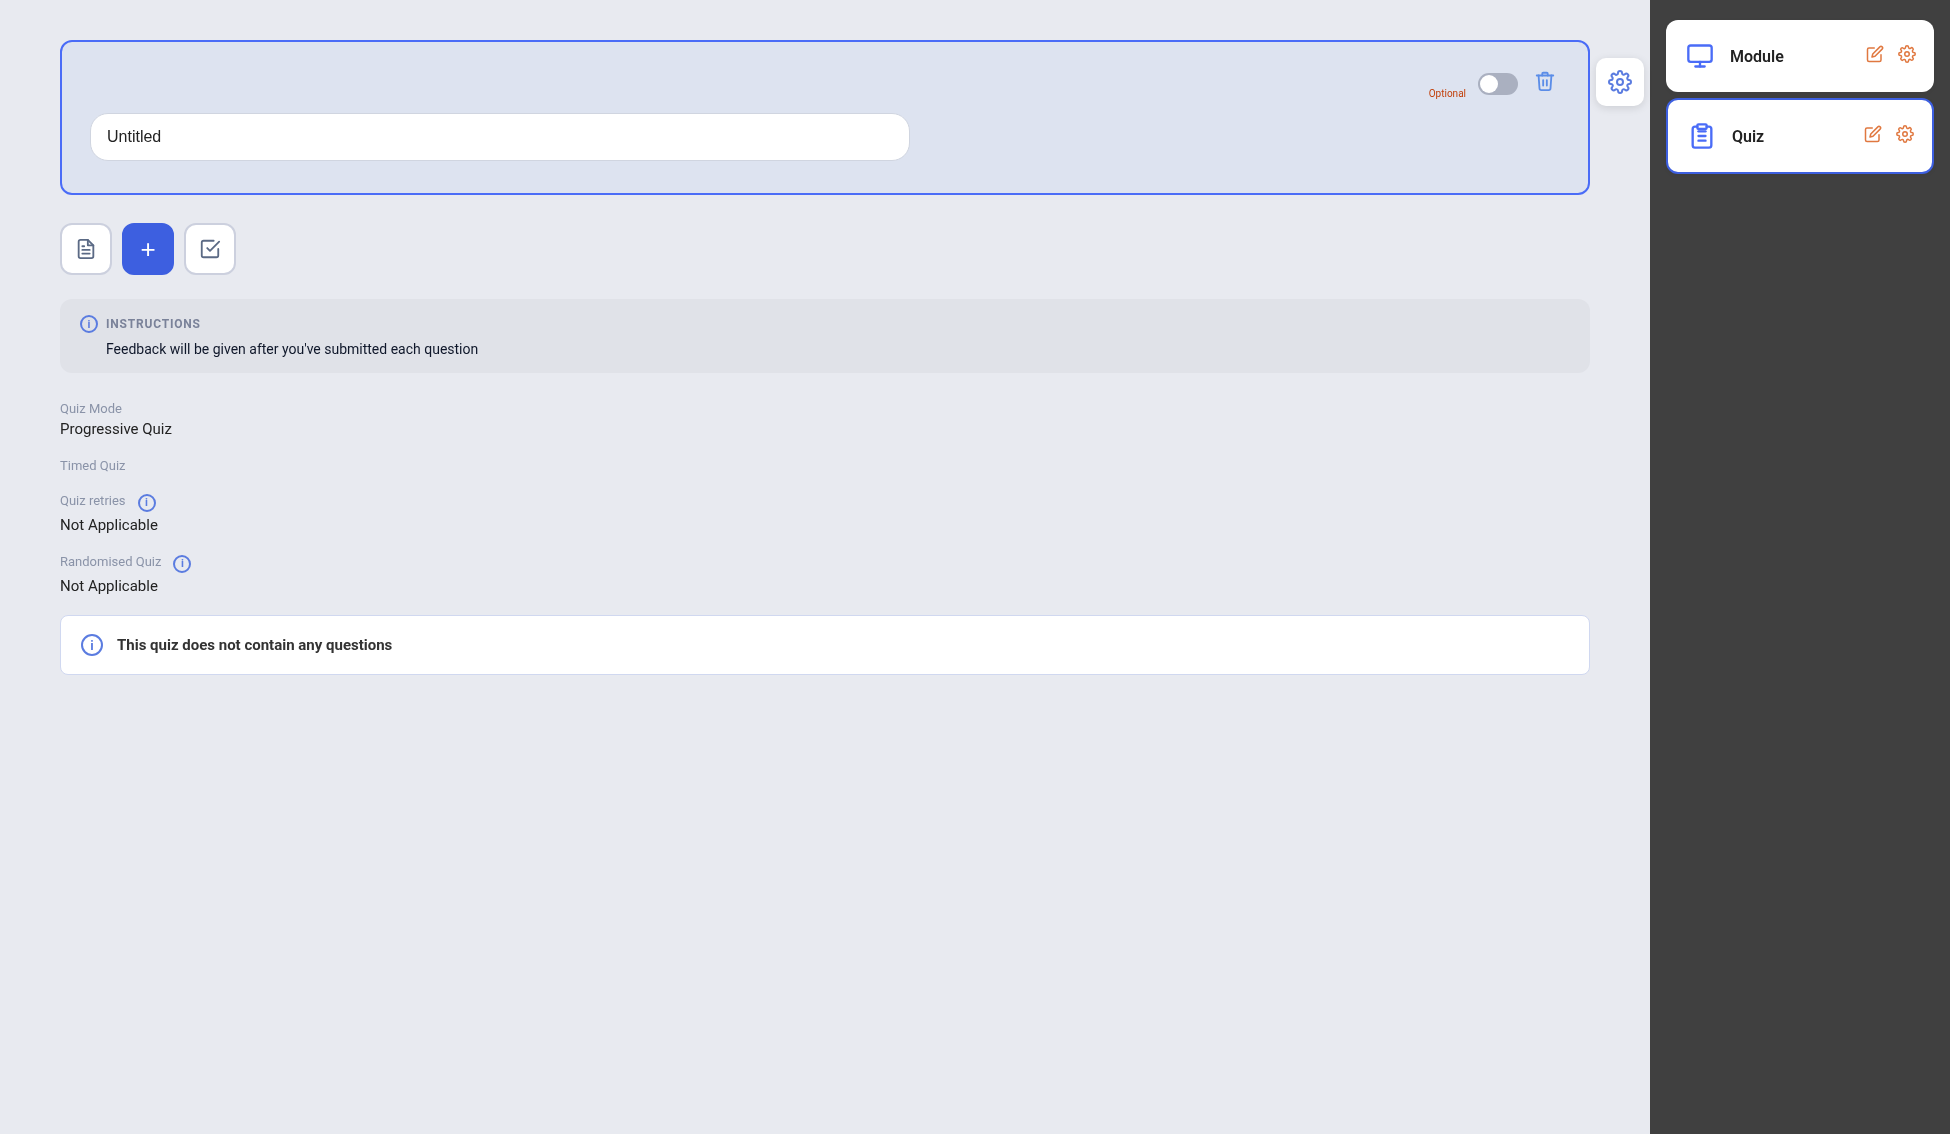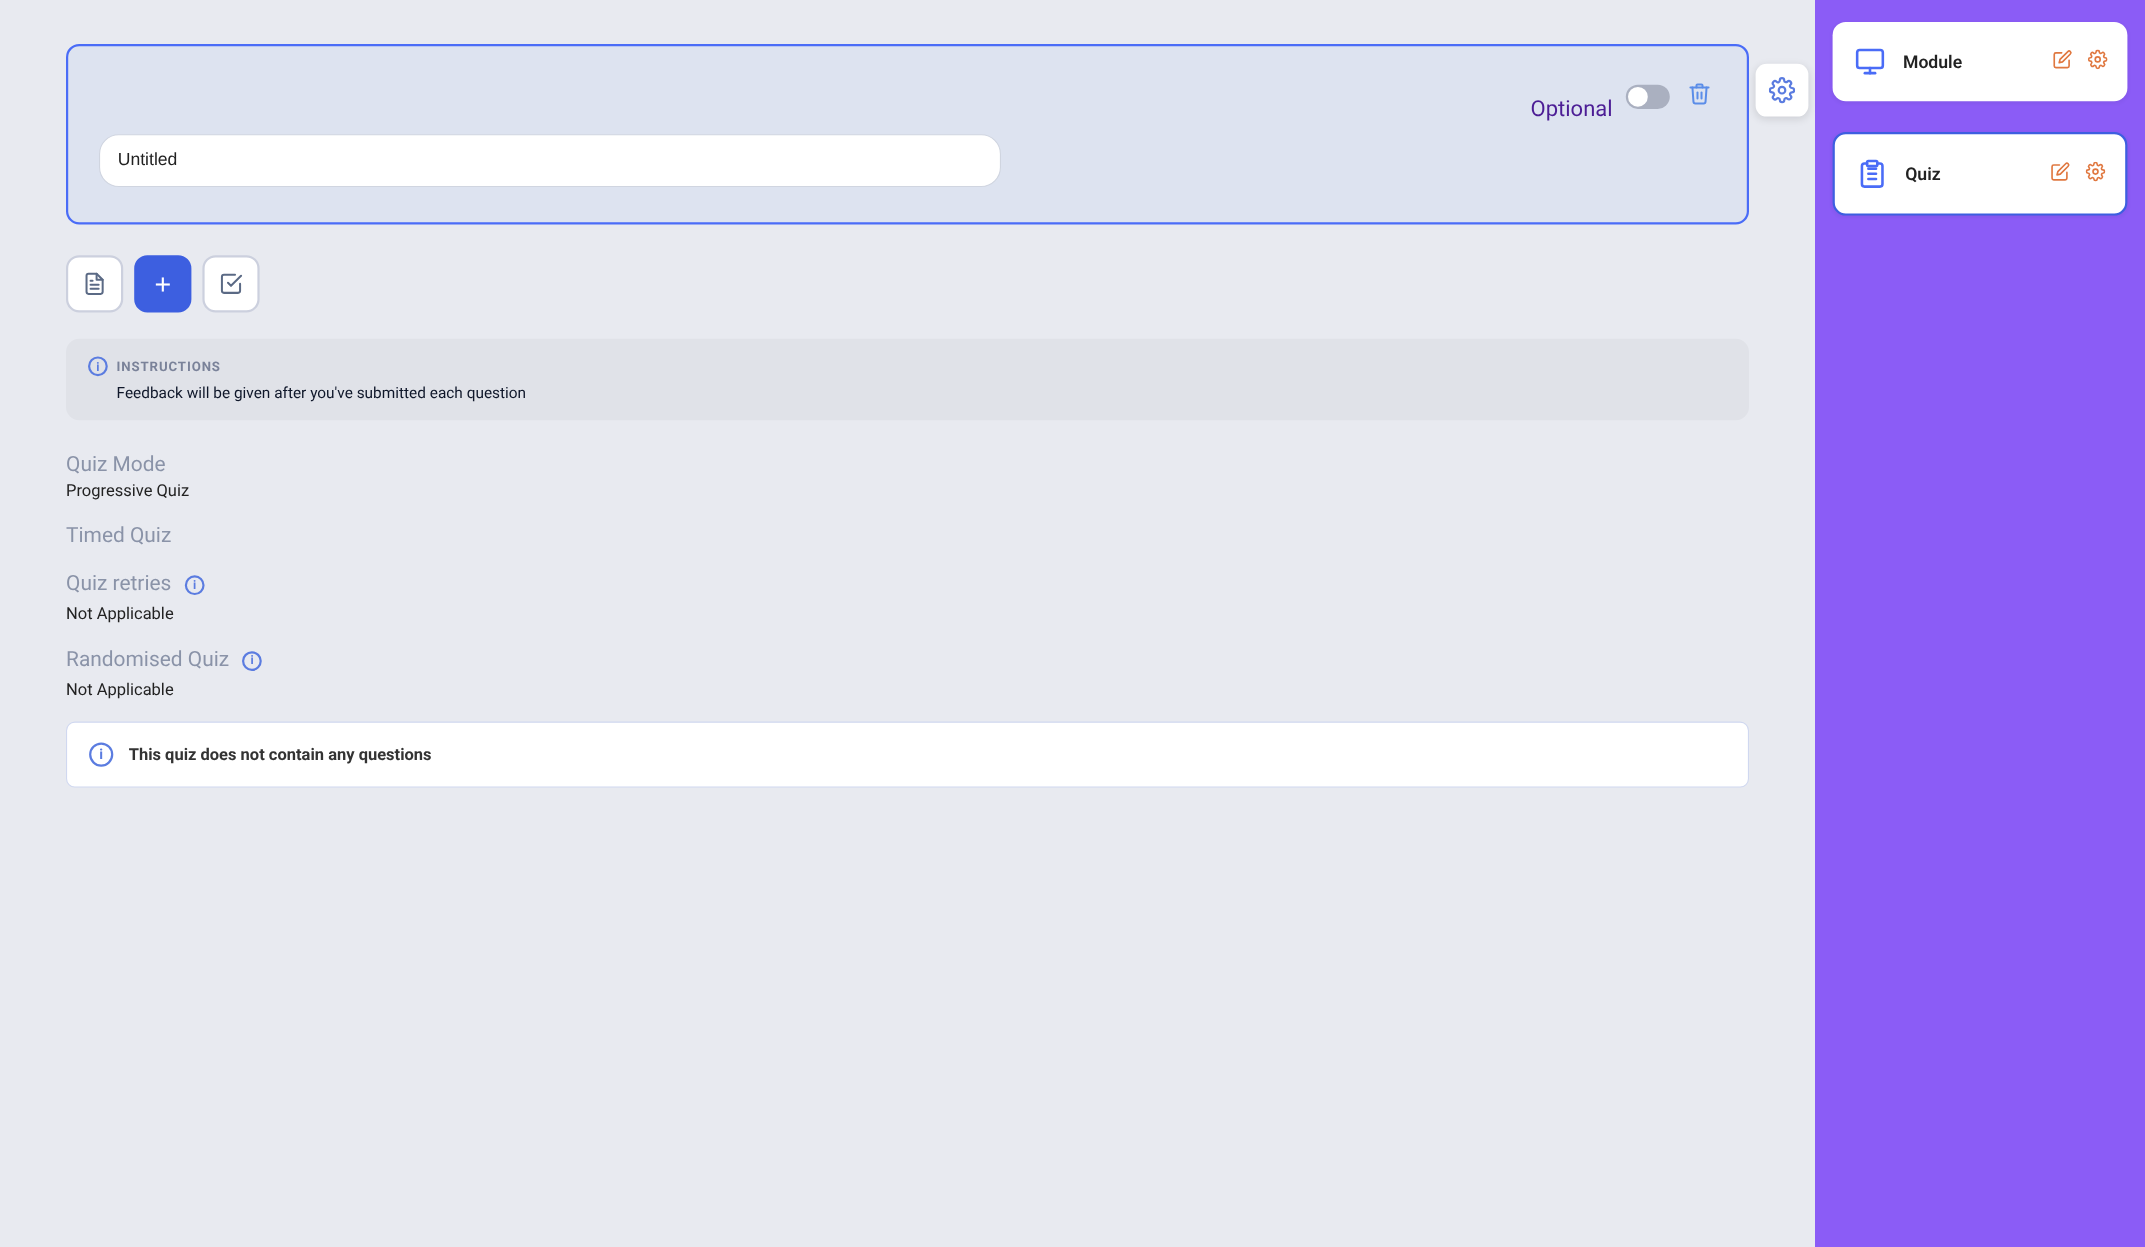--- a/index.html
+++ b/index.html
@@ -28,22 +28,22 @@
 
     .quiz-card-top {
       display: flex;
       justify-content: flex-end;
       align-items: center;
       margin-bottom: 12px;
       gap: 12px;
     }
 
     .optional-label {
-      color: #4c1d95;
-      font-size: 20px;
+      color: #c2410c;
+      font-size: 10px;
       margin-top: 20px;
     }
 
     .toggle {
       width: 40px;
       height: 22px;
       background: #aab0c0;
       border-radius: 11px;
       position: relative;
       cursor: pointer;
@@ -169,21 +169,21 @@
       font-size: 14px;
       color: #0f172a;
       margin-left: 26px;
     }
 
     .meta-section {
       margin-bottom: 20px;
     }
 
     .meta-label {
-      font-size: 19px;
+      font-size: 13px;
       color: #8a93a8;
       margin-bottom: 4px;
     }
 
     .meta-value {
       font-size: 15px;
       color: #222;
       font-weight: 400;
     }
 
@@ -221,25 +221,25 @@
 
     .no-questions-text {
       font-size: 15px;
       font-weight: 700;
       color: #333;
     }
 
     
     .sidebar {
       width: 300px;
-      background: #8b5cf6;
+      background: #404040;
       padding: 20px 16px;
       display: flex;
       flex-direction: column;
-      gap: 28px;
+      gap: 6px;
     }
 
     .sidebar-card {
       background: white;
       border-radius: 12px;
       padding: 18px 16px;
       display: flex;
       align-items: center;
       justify-content: space-between;
       box-shadow: 0 1px 4px rgba(0,0,0,0.06);

